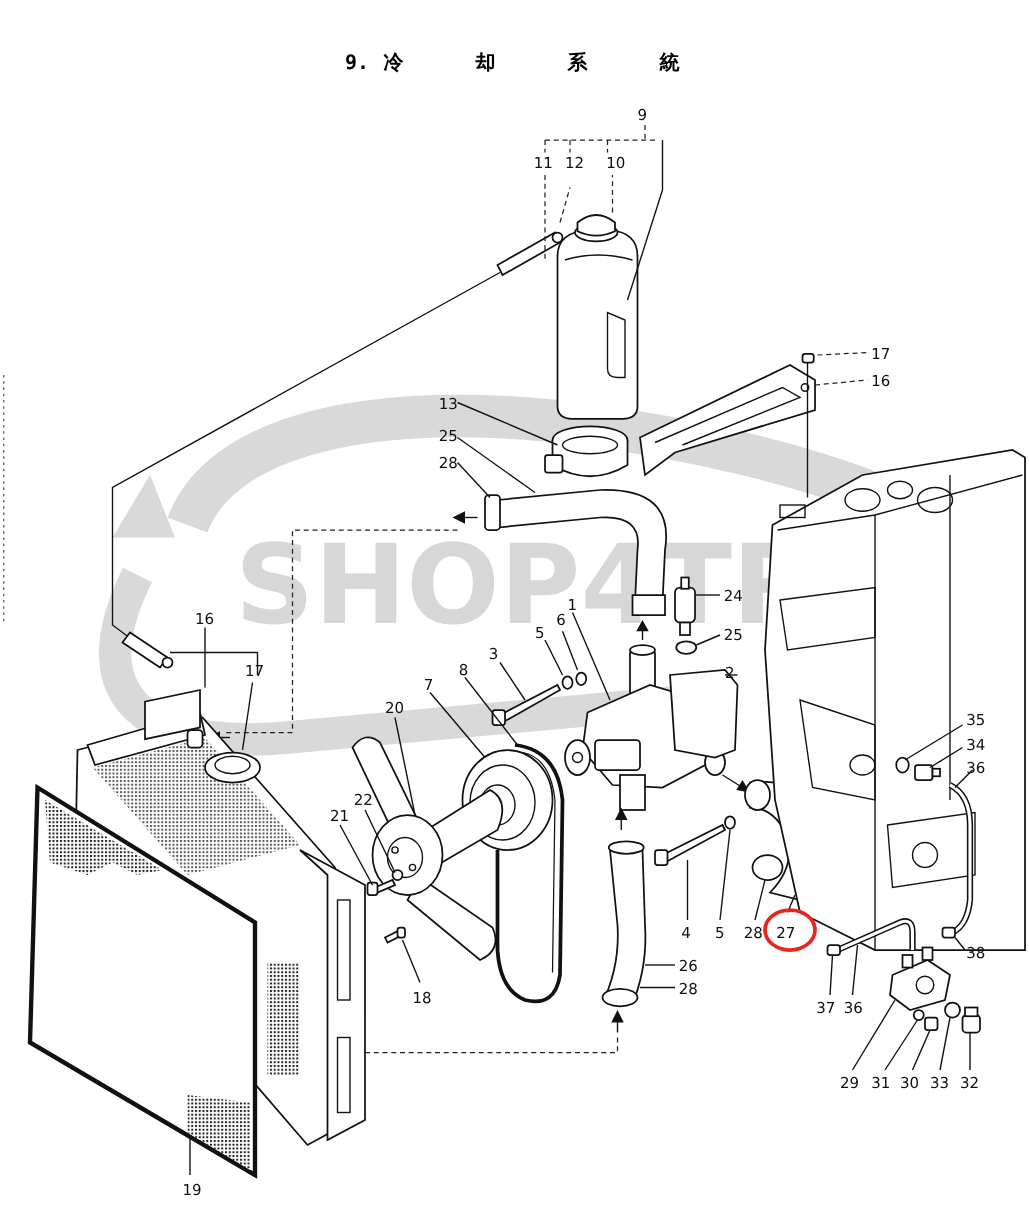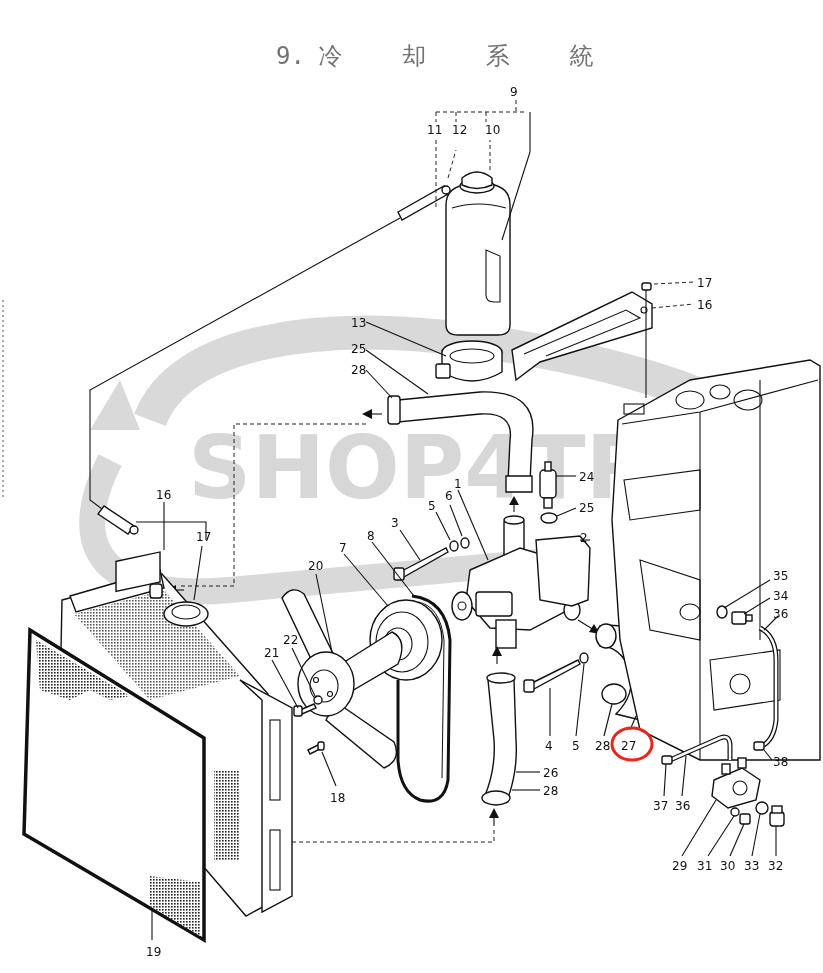--- a/index.html
+++ b/index.html
@@ -1,19 +1,19 @@
 <!DOCTYPE html>
 <html><head>
   <meta charset="utf-8">
   <style>
     html, body { margin: 0; padding: 0; background: #ffffff; }
     body { width: 823px; height: 973px; position: relative; overflow: hidden;
            font-family: "DejaVu Sans", sans-serif; }
-    .title { position: absolute; top: 40px; left: 276px; font-size: 24px; color: #737373;
-             letter-spacing: 0; white-space: nowrap; }
+    .title { position: absolute; top: 40px; left: 276px; font-size: 16px; color: #000000;
+             letter-spacing: 0; white-space: nowrap; font-weight: bold; }
     .title span { display: inline-block; }
     .title .num { margin-right: 6px; font-family: "DejaVu Sans Mono", monospace; }
     .title .ch { margin-right: 52px; }
     .title .ch:last-child { margin-right: 0; }
     svg.diagram { position: absolute; left: 0; top: 0; width: 823px; height: 973px; }
     .lbl { font-family: "DejaVu Sans", sans-serif; font-size: 12px; fill: #111; }
     .wm { font-family: "DejaVu Sans", sans-serif; font-weight: bold; font-size: 88px;
           fill: #c9c9c9; fill-opacity: 0.75; }
     .ln { stroke: #111; stroke-width: 1.1; fill: none; }
     .part { stroke: #111; stroke-width: 1.4; fill: #fff; }

